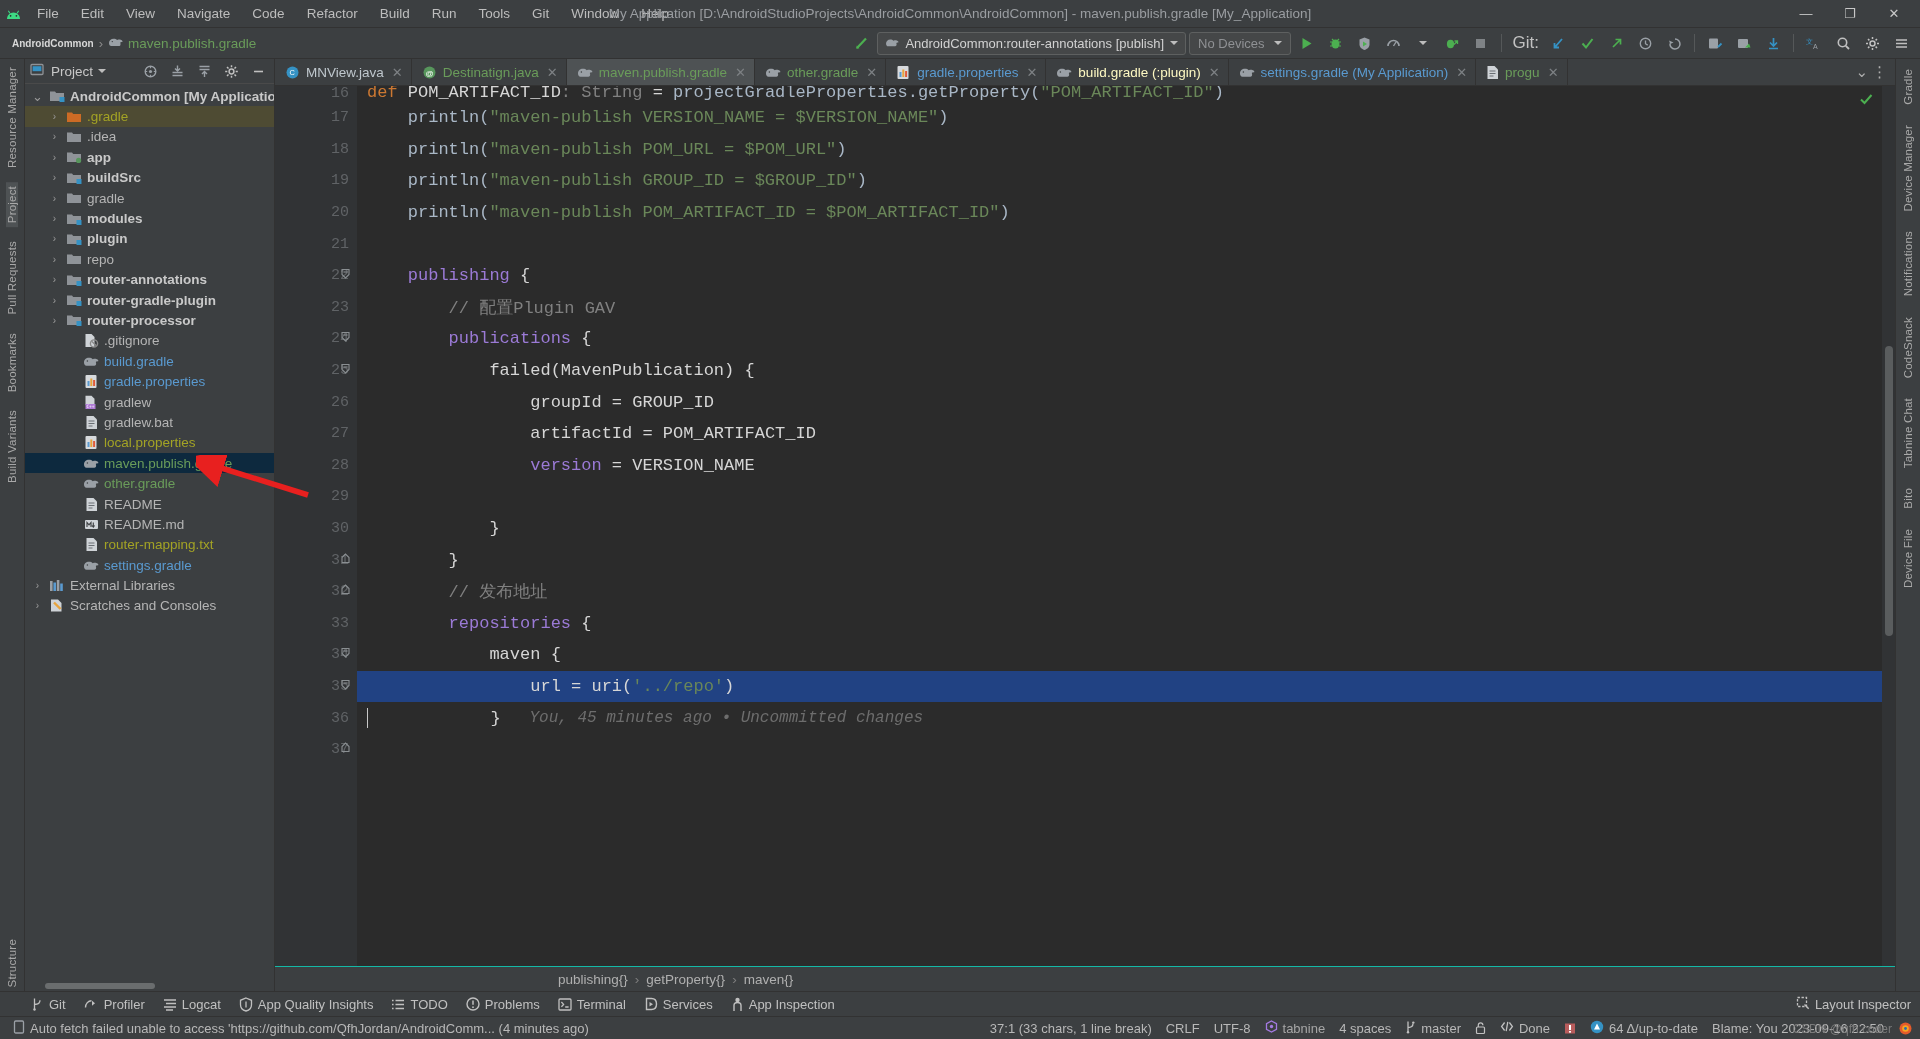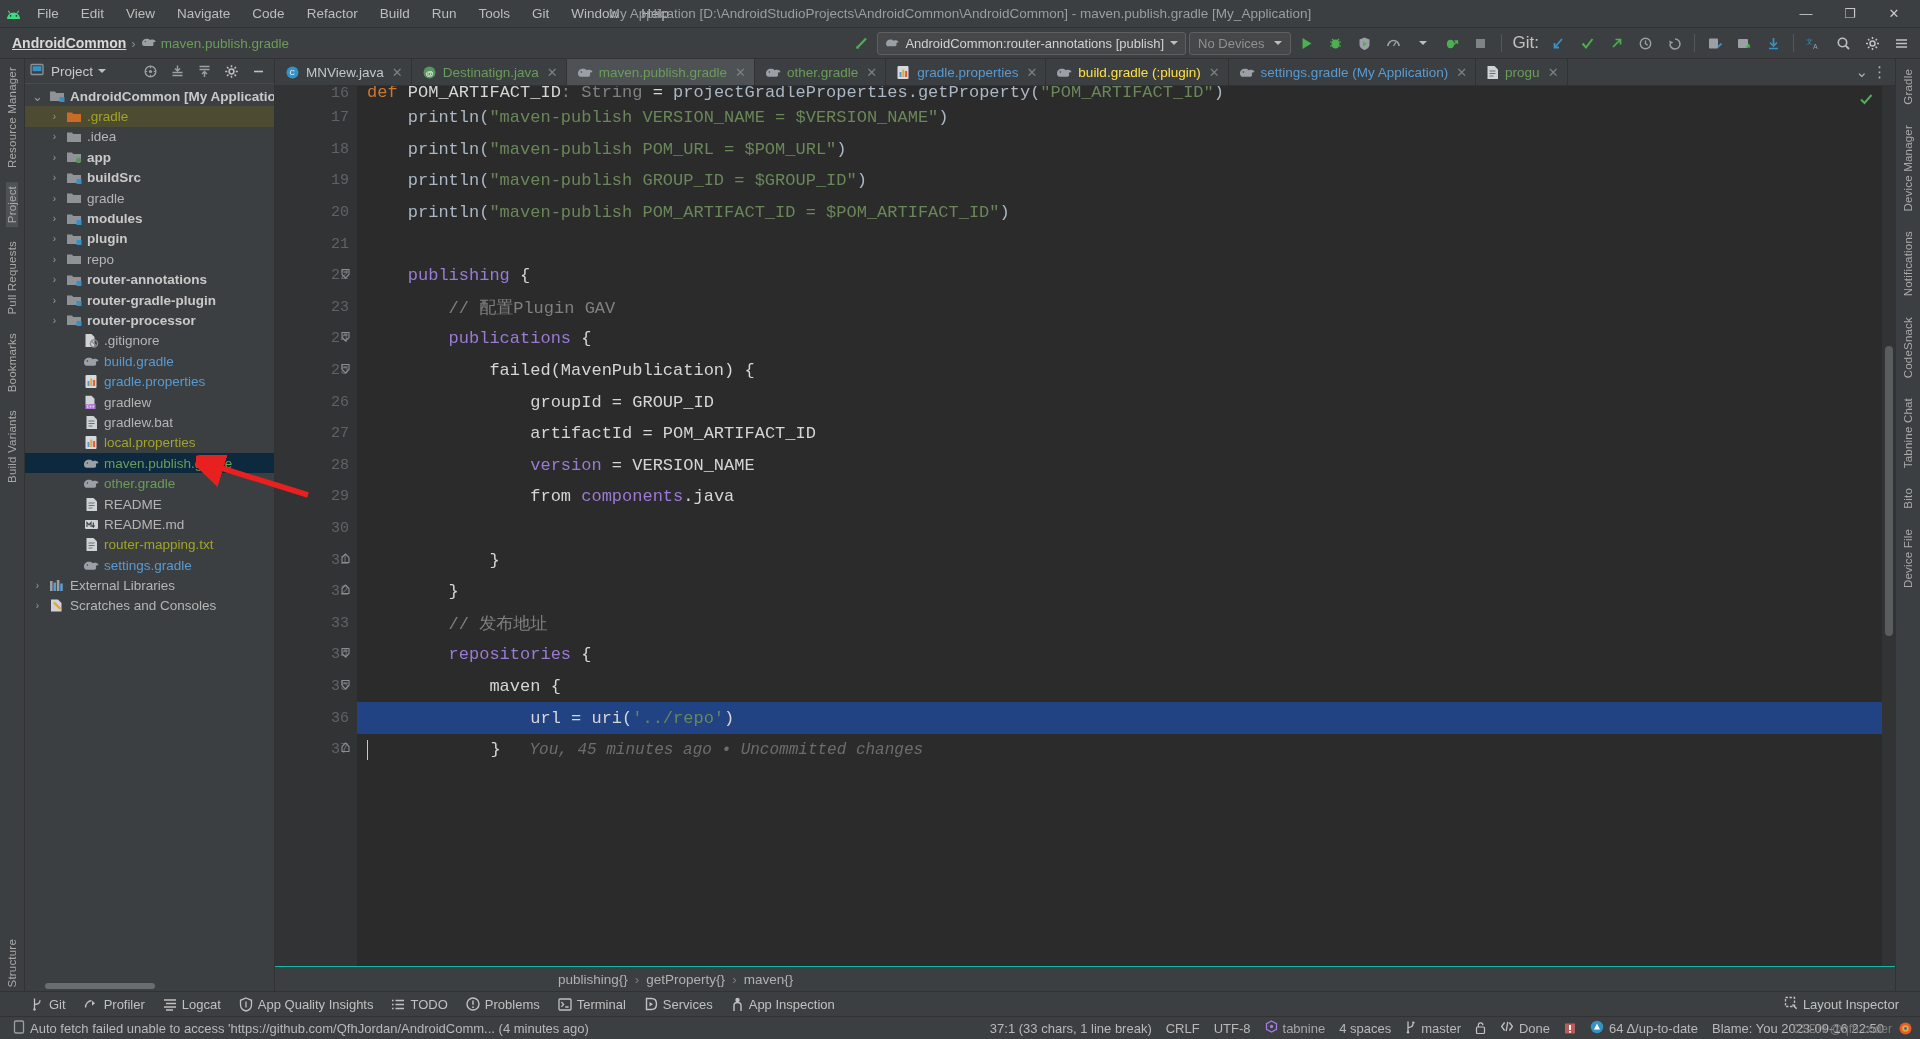--- a/index.html
+++ b/index.html
@@ -30,21 +30,21 @@
   }
   .wincontrols { margin-left:auto; display:flex; align-items:center; padding-right:4px; z-index:3; }
   .wincontrols .wc { width:44px; height:27px; display:flex; align-items:center; justify-content:center; color:#c8c8c8; font-size:13px; }
 
   
   .navbar {
     height:31px; flex:0 0 31px; background:#3c3f41; display:flex; align-items:center;
     padding:0 6px; border-bottom:1px solid #323232; gap:4px;
   }
   .crumbs { display:flex; align-items:center; gap:5px; padding-left:6px; }
-  .crumbs .b1 { color:#d8d8d8; font-weight:bold; font-size:14px;text-decoration:underline; }
+  .crumbs .b1 { color:#d8d8d8; font-weight:bold; font-size:10px; }
   .crumbs .sep { color:#8a8a8a; font-size:13px; }
   .crumbs .b2 { color:#6a9c5a; font-size:13.5px; }
   .elephant { display:inline-block; vertical-align:-2px; }
 
   .nav-right { margin-left:auto; display:flex; align-items:center; gap:3px; }
   .runcfg {
     display:flex; align-items:center; gap:6px; height:23px; padding:0 7px;
     border:1px solid #5e6060; border-radius:3px; background:#454748; color:#d2d2d2; font-size:13px;
     white-space:nowrap;
   }
@@ -168,21 +168,21 @@
     gap:7px; padding-left:283px; font-size:13.5px; color:#b0b0b0; border-top:1px solid #14b8a6;
   }
   .bcrumbs .sep { color:#7d7d7d; }
 
   
   .toolbar-bottom {
     height:25px; flex:0 0 25px; background:#3c3f41; display:flex; align-items:center;
     gap:0px; padding-left:22px; border-top:1px solid #323232;
   }
   .twbtn { display:flex; align-items:center; gap:5px; padding:2px 9px; font-size:13px; color:#c0c0c0; white-space:nowrap;}
-  .toolbar-bottom .right { margin-left:auto; display:flex; align-items:center; padding-right:12px; }
+  .toolbar-bottom .right { margin-left:auto; display:flex; align-items:center; padding-right:0; }
 
   
   .statusbar {
     height:23px; flex:0 0 23px; background:#3c3f41; display:flex; align-items:center;
     font-size:13px; color:#b8b8b8; padding-left:6px; border-top:1px solid #323232;
   }
   .statusbar .seg { display:flex; align-items:center; gap:5px; padding:0 7px; white-space:nowrap; }
   .statusbar .right { margin-left:auto; display:flex; align-items:center; }
   .wm { color:#7b7b7b; font-size:12px; position:absolute; right:28px; bottom:3px; }
 </style>
@@ -761,21 +761,21 @@
             <span style="color: rgb(90, 154, 208);">gradle.properties</span>
             <span class="x">✕</span>
           </div>
           <div class="tab">
             <span style="display: flex;">
               <svg width="16" height="13" viewBox="0 0 16 13">
                 <path d="M1 7.4c0-2.6 2.1-4.6 4.9-4.6 1.7 0 2.8.5 3.8 1.4 1.1-.4 2.5-.6 3.6-.3 1 .2 1.7.9 2 1.6.2.5-.2 1-.8.9-.6-.1-1.3.1-1.7.5.3.6.4 1.4.3 2.1-.1 1.1-.8 1.7-1.6 1.7H3.4C2 10.7 1 9.3 1 7.4z" fill="#9aa0a6"></path>
                 <circle cx="4.4" cy="5.9" r=".75" fill="#3c3f41"></circle>
               </svg>
             </span>
-            <span style="color: #fde047;">build.gradle (:plugin)</span>
+            <span style="color: #fef9c3;">build.gradle (:plugin)</span>
             <span class="x">✕</span>
           </div>
           <div class="tab">
             <span style="display: flex;">
               <svg width="16" height="13" viewBox="0 0 16 13">
                 <path d="M1 7.4c0-2.6 2.1-4.6 4.9-4.6 1.7 0 2.8.5 3.8 1.4 1.1-.4 2.5-.6 3.6-.3 1 .2 1.7.9 2 1.6.2.5-.2 1-.8.9-.6-.1-1.3.1-1.7.5.3.6.4 1.4.3 2.1-.1 1.1-.8 1.7-1.6 1.7H3.4C2 10.7 1 9.3 1 7.4z" fill="#9aa0a6"></path>
                 <circle cx="4.4" cy="5.9" r=".75" fill="#3c3f41"></circle>
               </svg>
             </span>
             <span style="color: rgb(90, 154, 208);">settings.gradle (My Application)</span>
@@ -850,21 +850,20 @@
             <div class="cline"><span class="k-fn">    println(</span><span class="k-str">"maven-publish GROUP_ID = $GROUP_ID"</span><span class="k-fn">)</span></div>
             <div class="cline"><span class="k-fn">    println(</span><span class="k-str">"maven-publish POM_ARTIFACT_ID = $POM_ARTIFACT_ID"</span><span class="k-fn">)</span></div>
             <div class="cline">&nbsp;</div>
             <div class="cline"><span class="k-purple">    publishing </span><span class="k-white">{</span></div>
             <div class="cline"><span class="k-cmt">        // 配置Plugin GAV</span></div>
             <div class="cline"><span class="k-purple">        publications </span><span class="k-white">{</span></div>
             <div class="cline"><span class="k-white">            failed(</span><span class="k-white">MavenPublication</span><span class="k-white">) {</span></div>
             <div class="cline"><span class="k-white">                groupId = </span><span class="k-white">GROUP_ID</span></div>
             <div class="cline"><span class="k-white">                artifactId = </span><span class="k-white">POM_ARTIFACT_ID</span></div>
             <div class="cline"><span class="k-purple">                version</span><span class="k-white"> = VERSION_NAME</span></div>
-            <div class="cline"><span class="k-white">                from </span><span class="k-purple">components</span><span class="k-white">.java</span></div>
             <div class="cline">&nbsp;</div>
             <div class="cline"><span class="k-white">            }</span></div>
             <div class="cline"><span class="k-white">        }</span></div>
             <div class="cline"><span class="k-cmt">        // 发布地址</span></div>
             <div class="cline"><span class="k-purple">        repositories </span><span class="k-white">{</span></div>
             <div class="cline"><span class="k-white">            maven </span><span class="k-white">{</span></div>
             <div class="cline hl"><span class="k-white">                url = </span><span class="k-white">uri(</span><span class="k-str">'../repo'</span><span class="k-white">)</span></div>
             <div class="cline"><span class="caret-bar"></span><span class="k-white">            }</span><span class="k-blame">   You, 45 minutes ago • Uncommitted changes</span></div>
           </div>
         <div class="markerstrip">

